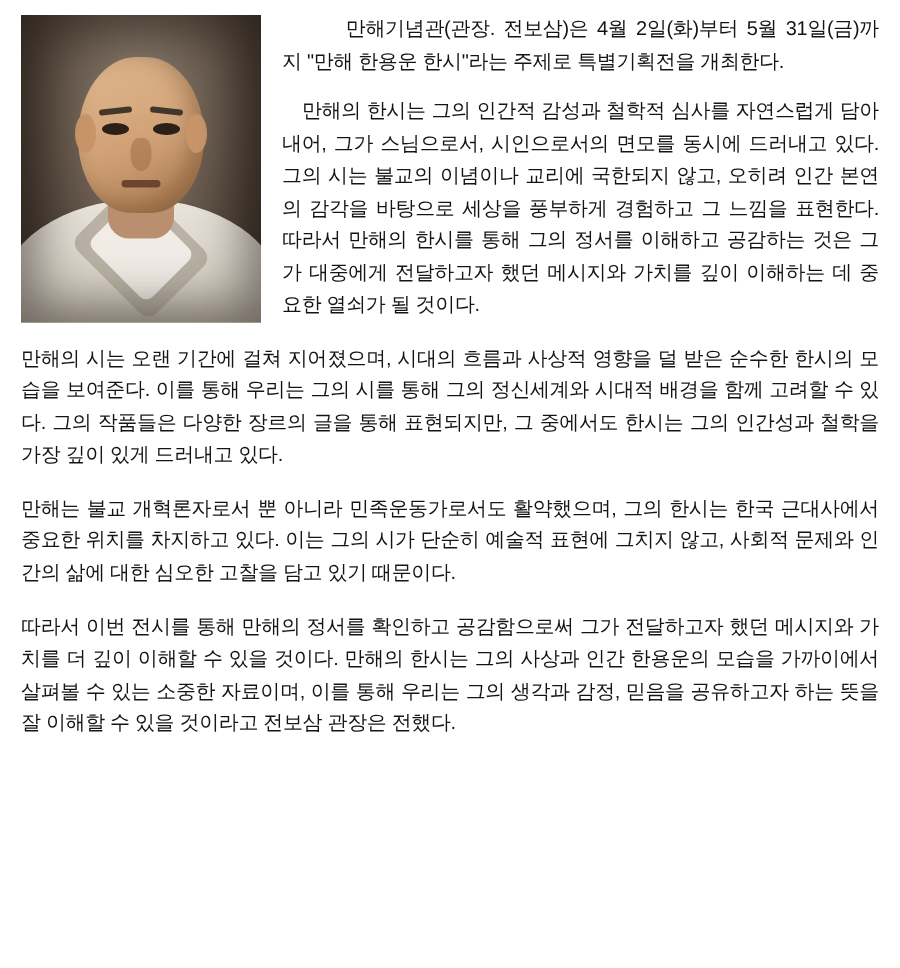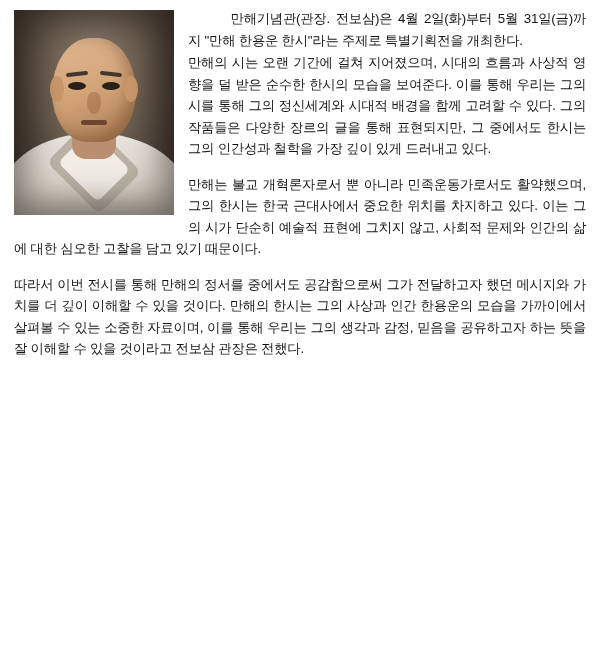--- a/index.html
+++ b/index.html
@@ -149,21 +149,21 @@
   }
   .portrait .vignette {
     position: absolute;
     inset: 0;
     box-shadow: inset 0 0 34px 10px rgba(30,22,16,0.55);
   }
   p {
     margin: 0 0 14px 0;
   }
   p.lead {
-    margin-bottom: 1px;
+    margin-bottom: 12px;
   }
   .indent {
     text-indent: 1em;
   }
   .first-indent {
     text-indent: 3.2em;
   }
 </style>
 </head>
 <body>
@@ -183,18 +183,19 @@
       <div class="brow-l"></div>
       <div class="brow-r"></div>
       <div class="eye-l"></div>
       <div class="eye-r"></div>
       <div class="nose"></div>
       <div class="mouth"></div>
       <div class="vignette"></div>
     </div>
 
     <p class="first-indent lead">만해기념관(관장. 전보삼)은 4월 2일(화)부터 5월 31일(금)까지 "만해 한용운 한시"라는 주제로 특별기획전을 개최한다.</p>
+    <p class="indent">만해의 한시는 그의 인간적 감성과 철학적 심사를 자연스럽게 담아내어, 그가 스님으로서, 시인으로서의 면모를 동시에 드러내고 있다. 그의 시는 불교의 이념이나 교리에 국한되지 않고, 오히려 인간 본연의 감각을 바탕으로 세상을 풍부하게 경험하고 그 느낌을 표현한다. 따라서 만해의 한시를 통해 그의 정서를 이해하고 공감하는 것은 그가 대중에게 전달하고자 했던 메시지와 가치를 깊이 이해하는 데 중요한 열쇠가 될 것이다.</p>
     <p>만해의 시는 오랜 기간에 걸쳐 지어졌으며, 시대의 흐름과 사상적 영향을 덜 받은 순수한 한시의 모습을 보여준다. 이를 통해 우리는 그의 시를 통해 그의 정신세계와 시대적 배경을 함께 고려할 수 있다. 그의 작품들은 다양한 장르의 글을 통해 표현되지만, 그 중에서도 한시는 그의 인간성과 철학을 가장 깊이 있게 드러내고 있다.</p>
     <p>만해는 불교 개혁론자로서 뿐 아니라 민족운동가로서도 활약했으며, 그의 한시는 한국 근대사에서 중요한 위치를 차지하고 있다. 이는 그의 시가 단순히 예술적 표현에 그치지 않고, 사회적 문제와 인간의 삶에 대한 심오한 고찰을 담고 있기 때문이다.</p>
-    <p>따라서 이번 전시를 통해 만해의 정서를 중에서도 공감함으로써 그가 전달하고자 했던 메시지와 가치를 더 깊이 이해할 수 있을 것이다. 만해의 한시는 그의 사상과 인간 한용운의 모습을 가까이에서 살펴볼 수 있는 소중한 자료이며, 이를 통해 우리는 그의 생각과 감정, 믿음을 공유하고자 하는 뜻을 잘 이해할 수 있을 것이라고 전보삼 관장은 전했다.</p>
+    <p>따라서 이번 전시를 통해 만해의 정서를 확인하고 공감함으로써 그가 전달하고자 했던 메시지와 가치를 더 깊이 이해할 수 있을 것이다. 만해의 한시는 그의 사상과 인간 한용운의 모습을 가까이에서 살펴볼 수 있는 소중한 자료이며, 이를 통해 우리는 그의 생각과 감정, 믿음을 공유하고자 하는 뜻을 잘 이해할 수 있을 것이라고 전보삼 관장은 전했다.</p>
 
   </div>
 </div>
 
 </body></html>

